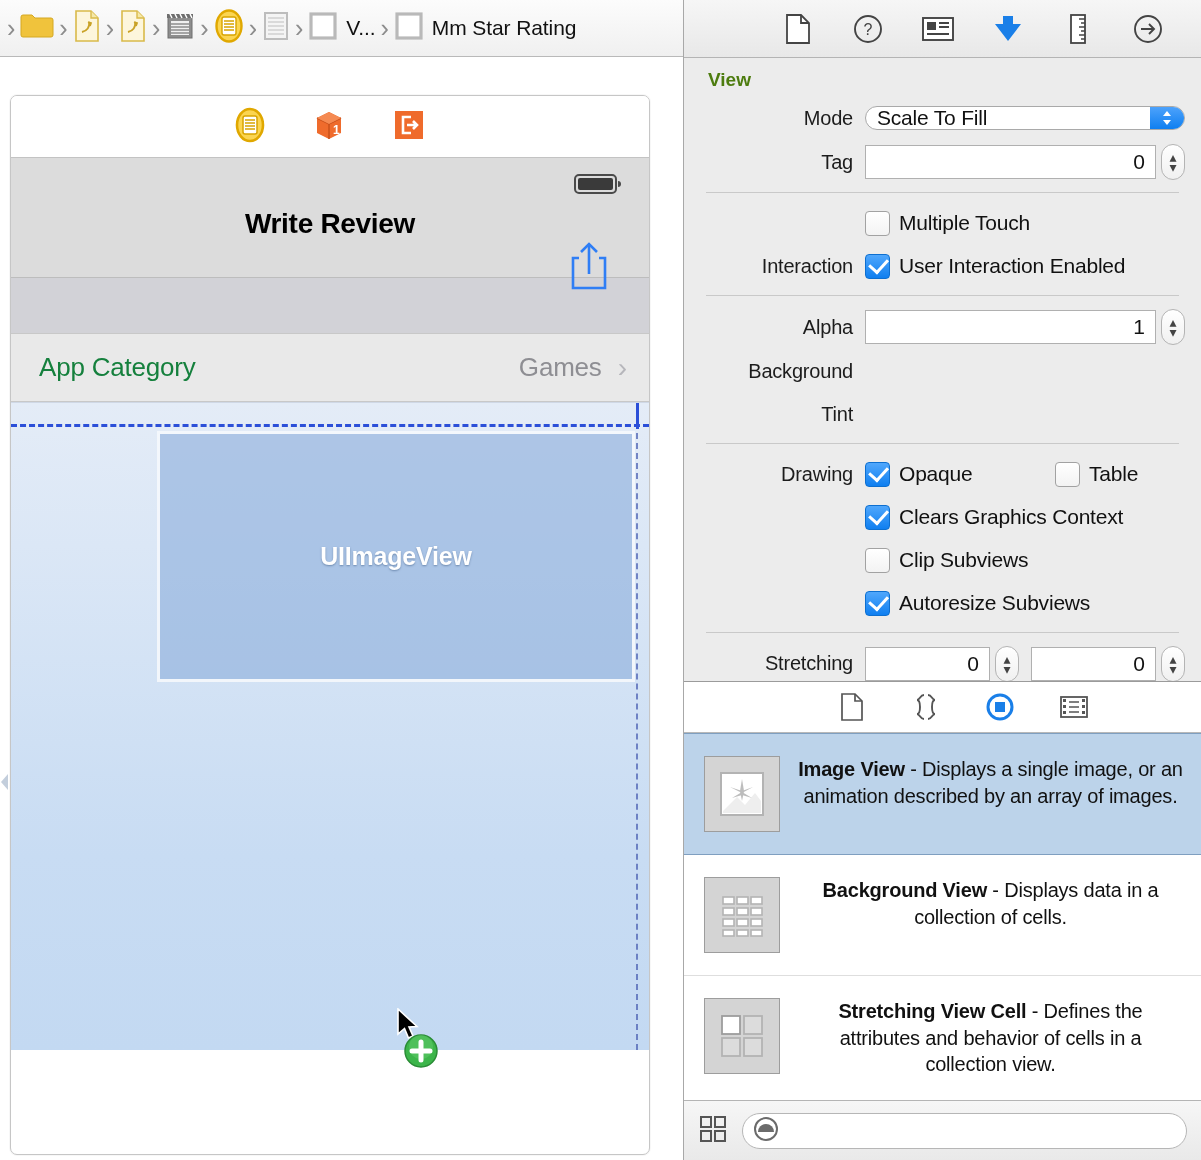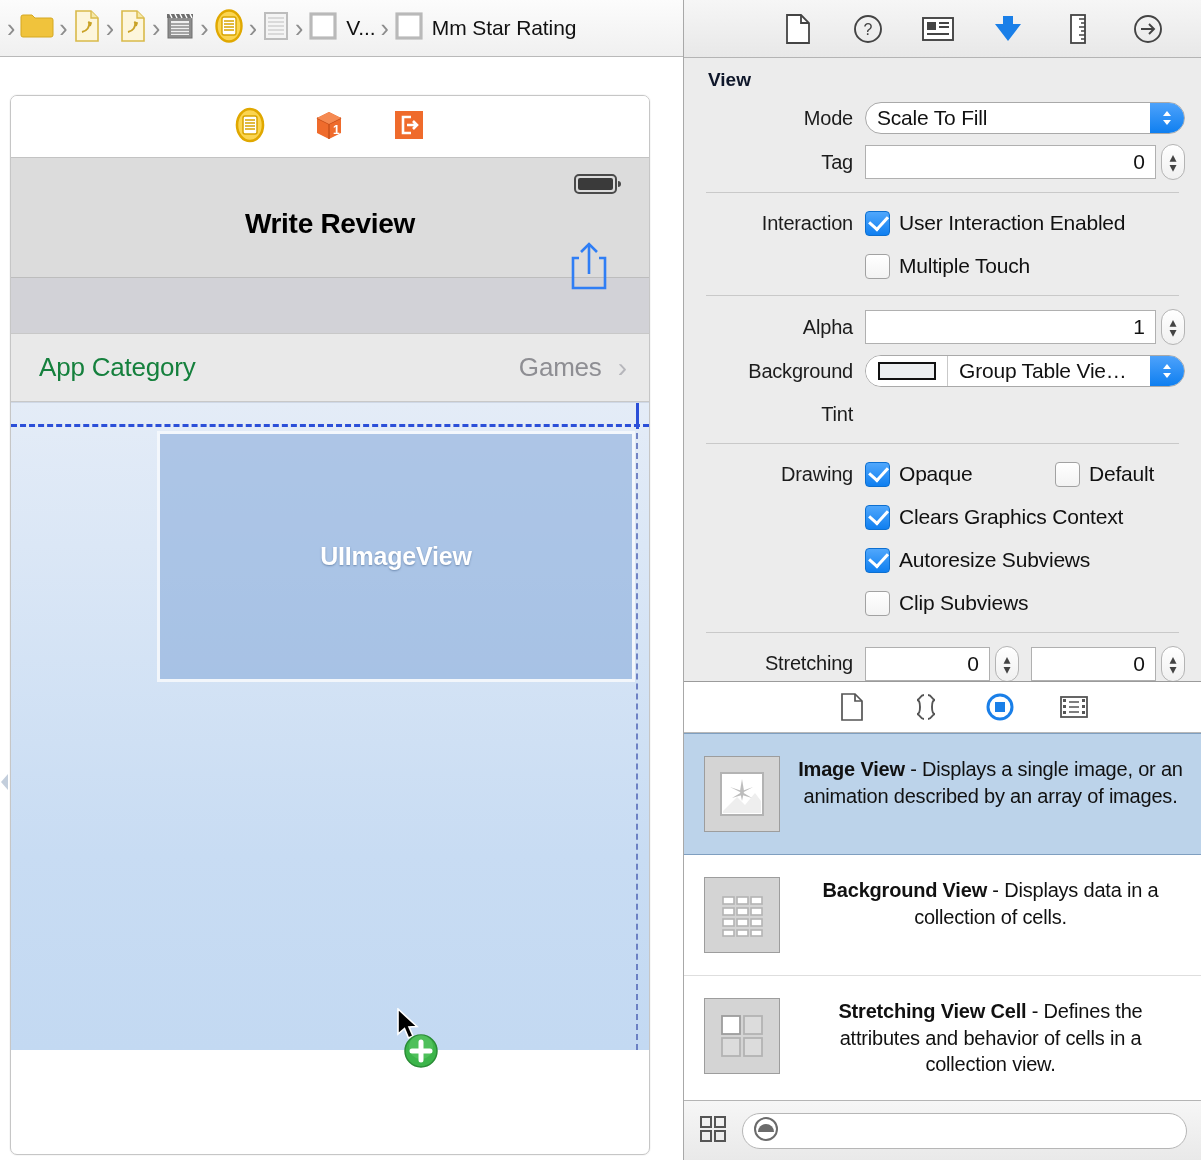--- a/index.html
+++ b/index.html
@@ -104,32 +104,32 @@
     display: flex; align-items: center; justify-content: center; gap: 36px;
     padding-left: 60px;
   }
   .insp-tab { width: 34px; height: 34px; display: flex; align-items: center; justify-content: center; }
 
   .insp-body {
     flex: 0 0 623px; background: #ececec; overflow: hidden; position: relative;
     padding: 0 16px;
   }
   .insp-section-title {
-    font-size: 19px; font-weight: bold; color: #0f172a;
+    font-size: 19px; font-weight: bold; color: #4d7c0f;
     padding: 11px 0 10px 8px;
   }
   .row { display: flex; align-items: center; margin-bottom: 9px; min-height: 34px; }
   .row-label {
     width: 165px; text-align: right; padding-right: 12px;
     font-size: 20px; color: #1c1c1c; letter-spacing: -.2px;
   }
   .ctl { display: flex; align-items: center; flex: 1; }
 
   .popup {
-    flex: 1; height: 32px; background: #fff; border: 1px solid #a9a9a9;
+    flex: 1; height: 24px; background: #fff; border: 1px solid #a9a9a9;
     border-radius: 17px; display: flex; align-items: center; overflow: hidden;
     box-shadow: 0 1px 0 rgba(255,255,255,.8) inset;
   }
   .popup .txt { flex: 1; font-size: 21px; color: #111; padding-left: 11px; letter-spacing: -.2px;
     white-space: nowrap; overflow: hidden; }
   .popup-arrow {
     width: 34px; height: 100%; background: linear-gradient(#4da2fb, #0f7ff0);
     display: flex; align-items: center; justify-content: center; color: #fff;
     flex: 0 0 34px;
   }
@@ -455,103 +455,89 @@
           <div class="stepper">
               <span>▴</span>
               <span>▾</span>
             </div>
         </div>
       </div>
 
       <div class="hr"></div>
 
       <div class="row">
+        <div class="row-label"></div>
+        <div class="ctl chk-row">
+          <span class="chk"></span>
+          <span class="chk-label">Multiple Touch</span>
+        </div>
+      </div>
+      <div class="row">
         <div class="row-label">Interaction</div>
         <div class="ctl chk-row">
           <span class="chk on"></span>
           <span class="chk-label">User Interaction Enabled</span>
-        </div>
-      </div>
-      <div class="row">
-        <div class="row-label"></div>
-        <div class="ctl chk-row">
-          <span class="chk"></span>
-          <span class="chk-label">Multiple Touch</span>
         </div>
       </div>
 
       <div class="hr"></div>
 
       <div class="row">
         <div class="row-label">Alpha</div>
         <div class="ctl">
           <div class="tfield">1</div>
           <div class="stepper">
               <span>▴</span>
               <span>▾</span>
             </div>
         </div>
       </div>
 
       <div class="row">
         <div class="row-label">Background</div>
-        <div class="ctl">
-          <div class="popup">
-            <span class="swatch-wrap">
-              <span class="swatch" id="bgSwatch" style="background: rgb(236, 238, 240);"></span>
-            </span>
-            <span class="txt">Group Table Vie…</span>
-            <span class="popup-arrow">
-              <svg width="14" height="20" viewBox="0 0 14 20">
-                  <path d="M7 3 L11 8 H3 Z" fill="#fff"></path>
-                  <path d="M7 17 L11 12 H3 Z" fill="#fff"></path>
-                </svg>
-            </span>
-          </div>
-        </div>
       </div>
 
       <div class="row">
         <div class="row-label">Tint</div>
       </div>
 
       <div class="hr"></div>
 
       <div class="row">
         <div class="row-label">Drawing</div>
         <div class="ctl chk-row" style="gap:0">
           <span class="chk-row" style="width:190px">
             <span class="chk on"></span>
             <span class="chk-label">Opaque</span>
           </span>
           <span class="chk-row">
             <span class="chk"></span>
-            <span class="chk-label">Default</span>
+            <span class="chk-label">Table</span>
           </span>
         </div>
       </div>
       <div class="row">
         <div class="row-label"></div>
         <div class="ctl chk-row">
           <span class="chk on"></span>
           <span class="chk-label">Clears Graphics Context</span>
         </div>
       </div>
       <div class="row">
         <div class="row-label"></div>
         <div class="ctl chk-row">
+          <span class="chk"></span>
+          <span class="chk-label">Clip Subviews</span>
+        </div>
+      </div>
+      <div class="row">
+        <div class="row-label"></div>
+        <div class="ctl chk-row">
           <span class="chk on"></span>
           <span class="chk-label">Autoresize Subviews</span>
-        </div>
-      </div>
-      <div class="row">
-        <div class="row-label"></div>
-        <div class="ctl chk-row">
-          <span class="chk"></span>
-          <span class="chk-label">Clip Subviews</span>
         </div>
       </div>
 
       <div class="hr"></div>
 
       <div class="row" style="align-items:flex-start;margin-bottom:17px">
         <div class="row-label" style="padding-top:6px">Stretching</div>
         <div class="ctl" style="flex-direction:column;align-items:stretch">
           <div style="display:flex;align-items:center">
             <div style="display:flex;align-items:center;flex:1">

